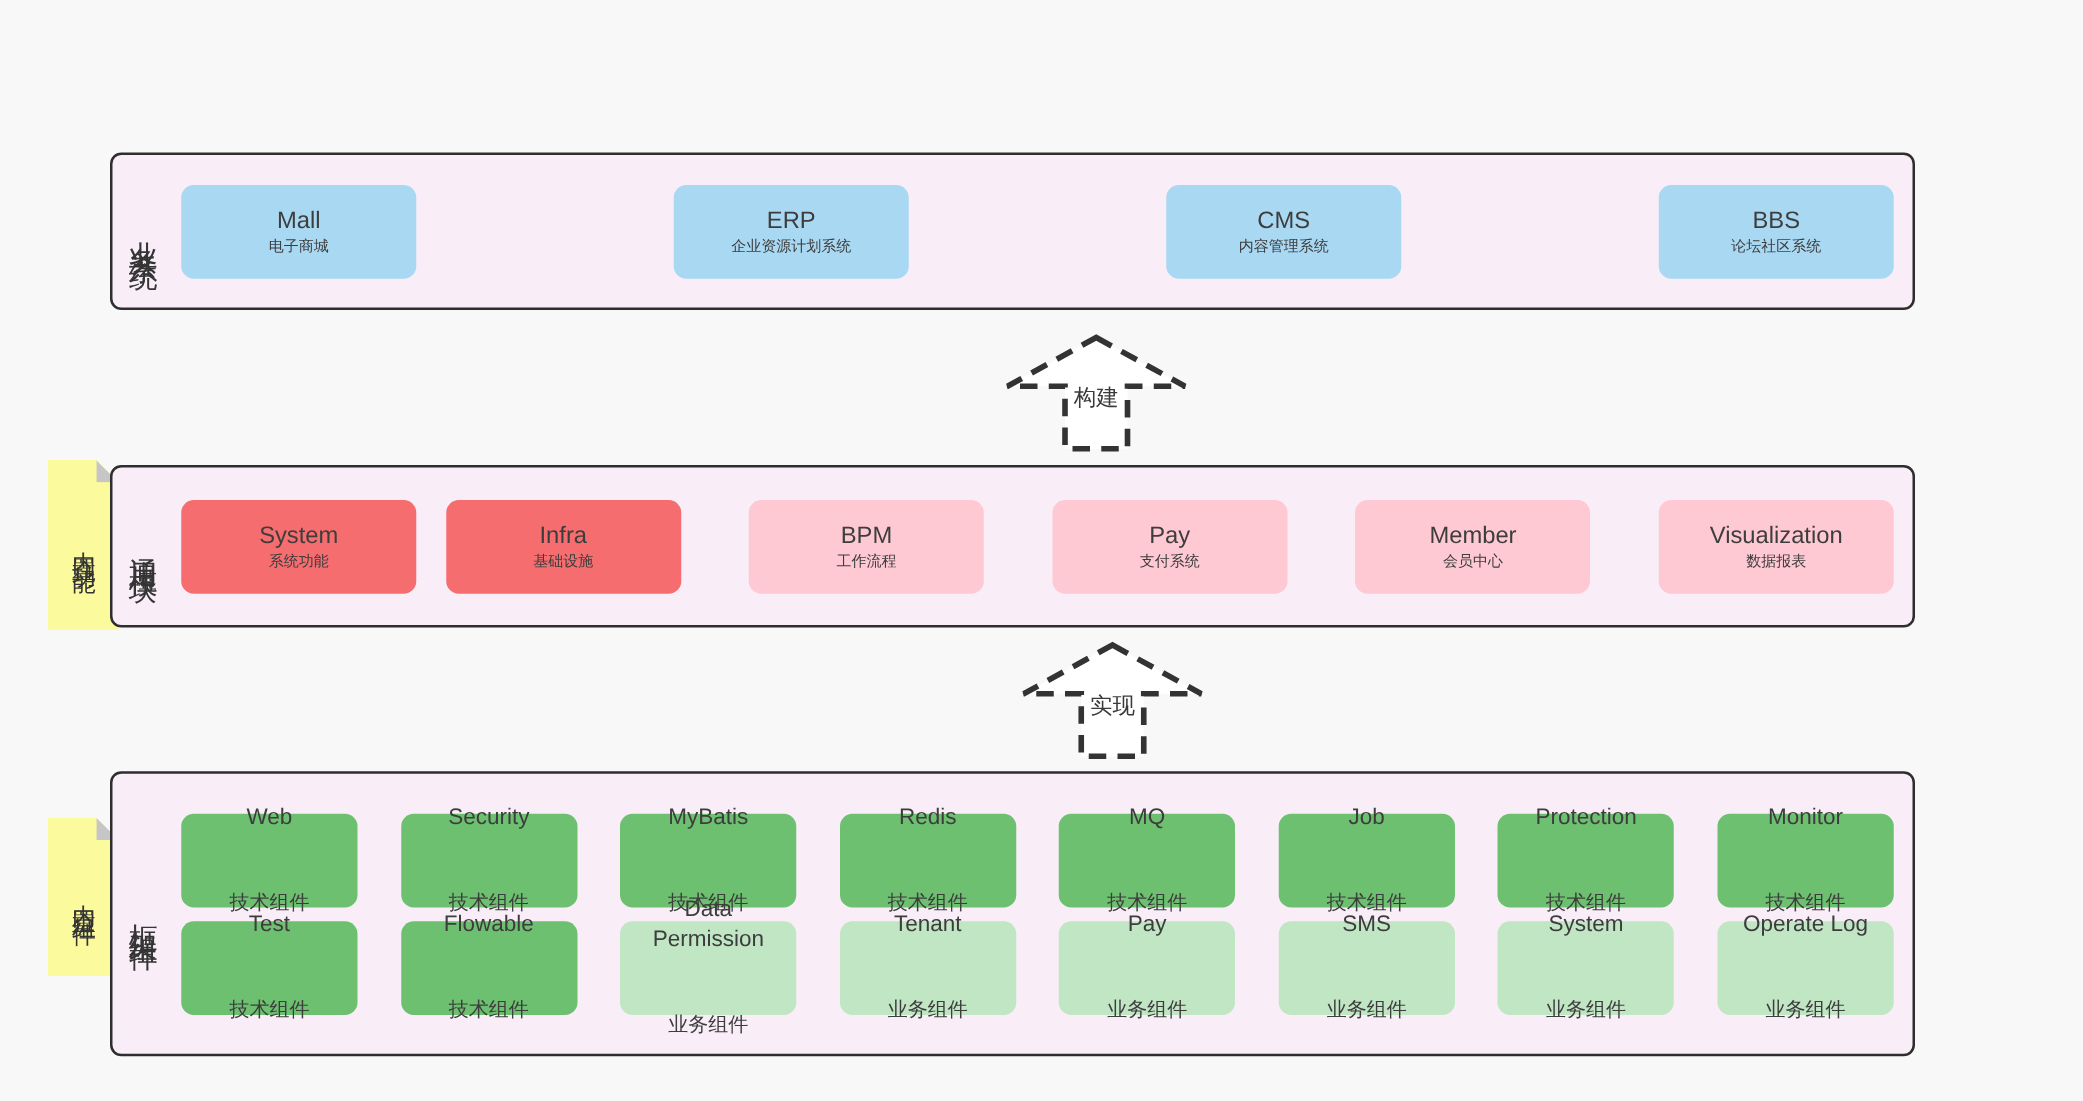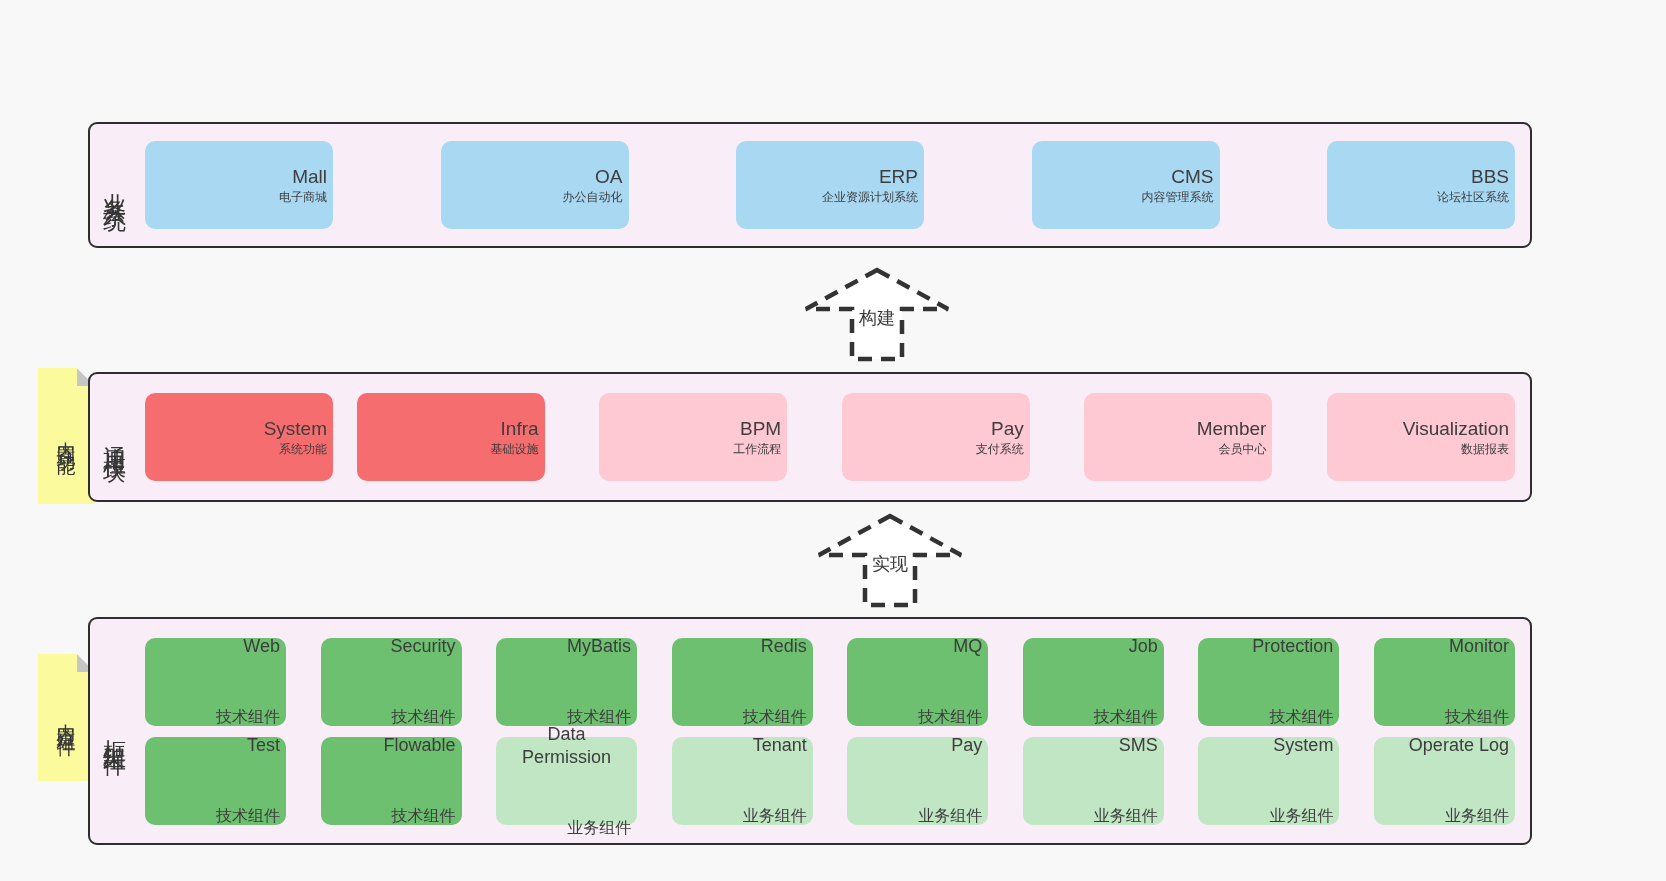--- a/index.html
+++ b/index.html
@@ -45,23 +45,23 @@
   }
   .boxes-col {
     flex:1; display:flex; flex-direction:column;
     justify-content:center; gap:11px;
     padding:0 15px 0 19px;
   }
   .boxes-col .row { display:flex; justify-content:space-between; }
 
   
   .bx {
-    height:88px; border-radius:10px;
+    height:75px; border-radius:10px;
     display:flex; flex-direction:column;
-    justify-content:center; align-items:flex-end;
+    justify-content:center; align-items:center;
     text-align:center; line-height:1.3;
     box-sizing:border-box; padding:2px 6px;
   }
   .band-1 .bx, .band-2 .bx { width:188px; }
   .band-3 .bx { width:141px; }
   .bx-name { font-size:19px; }
   .bx-desc { font-size:12px; }
   .band-3 .bx-name { font-size:18px; }
   .band-3 .bx-desc { font-size:16px;margin-top:48px; }
 
@@ -118,24 +118,20 @@
 <div id="canvas">
 
   <section class="band band-1">
     <div class="band-label">业务系统</div>
     <div class="boxes-row">
       <div class="bx v-blue">
         <div class="bx-name">Mall</div>
         <div class="bx-desc">电子商城</div>
       </div>
       <div class="bx v-blue">
-        <div class="bx-name">OA</div>
-        <div class="bx-desc">办公自动化</div>
-      </div>
-      <div class="bx v-blue">
         <div class="bx-name">ERP</div>
         <div class="bx-desc">企业资源计划系统</div>
       </div>
       <div class="bx v-blue">
         <div class="bx-name">CMS</div>
         <div class="bx-desc">内容管理系统</div>
       </div>
       <div class="bx v-blue">
         <div class="bx-name">BBS</div>
         <div class="bx-desc">论坛社区系统</div>

